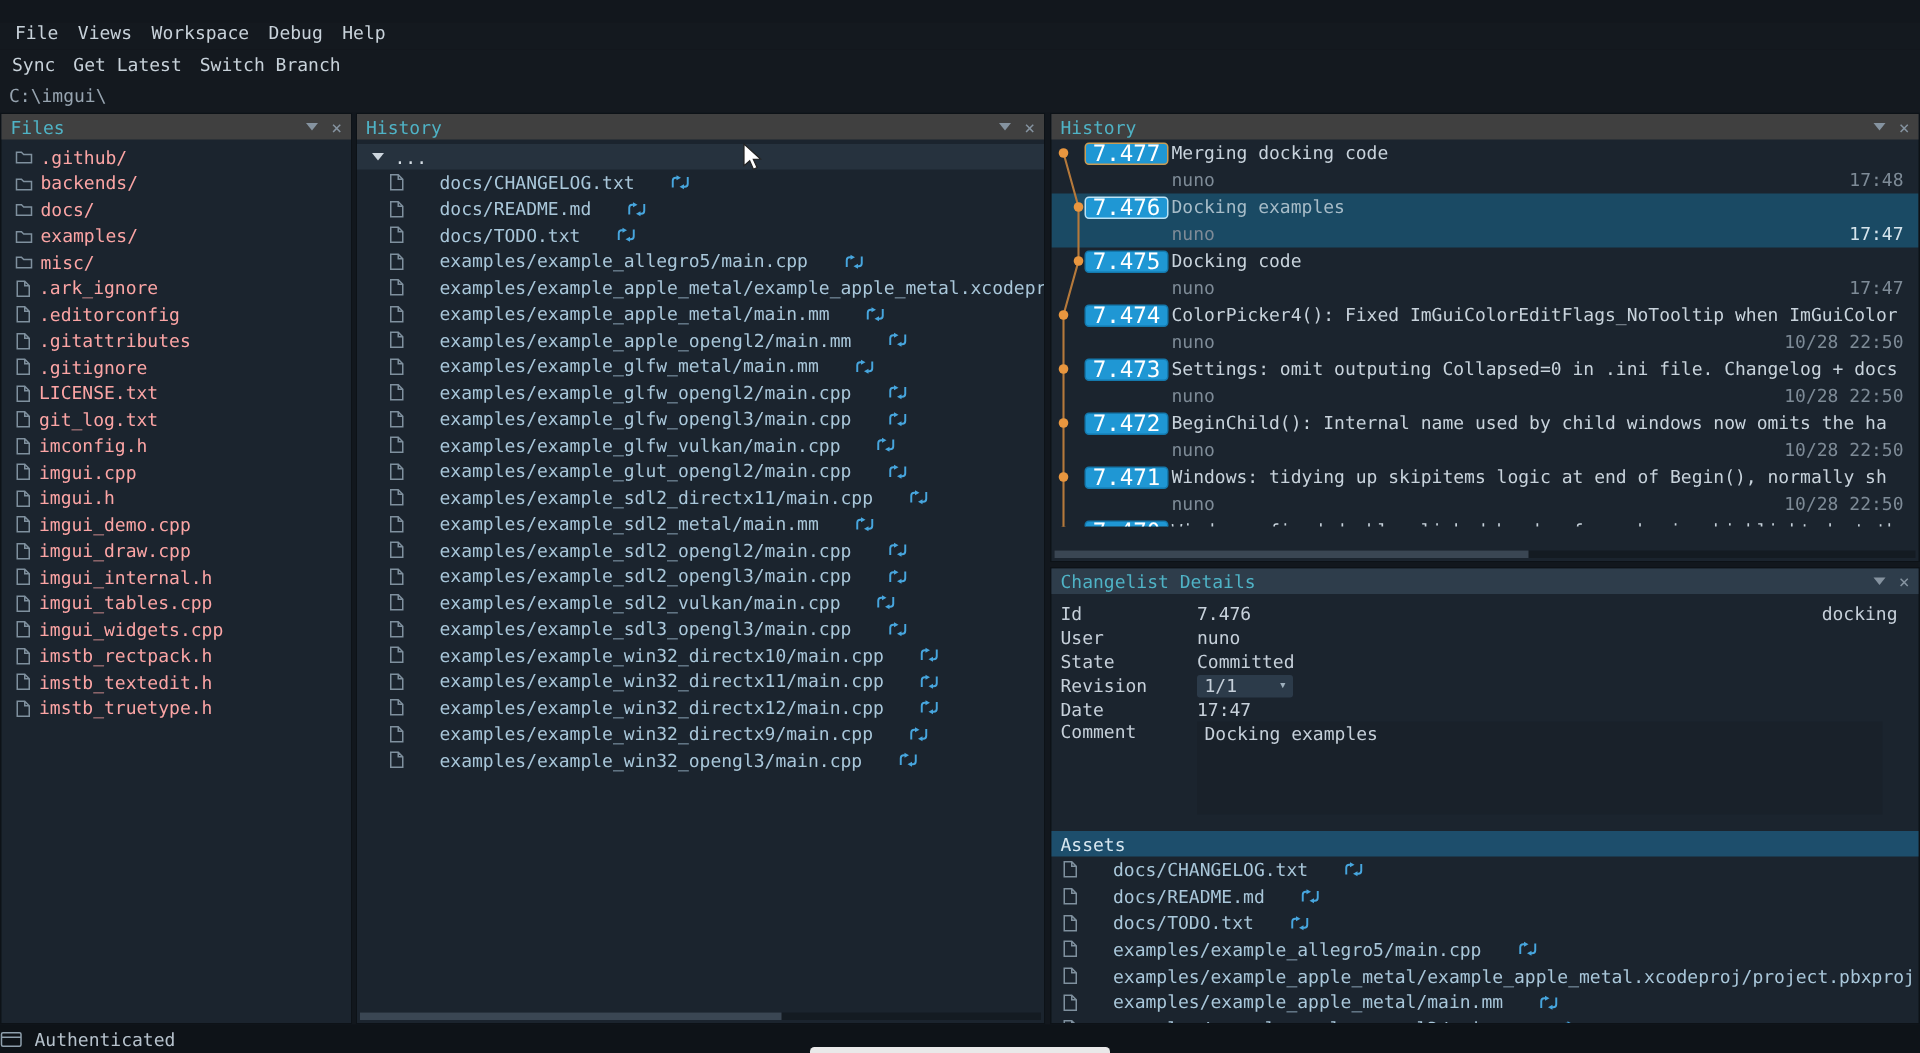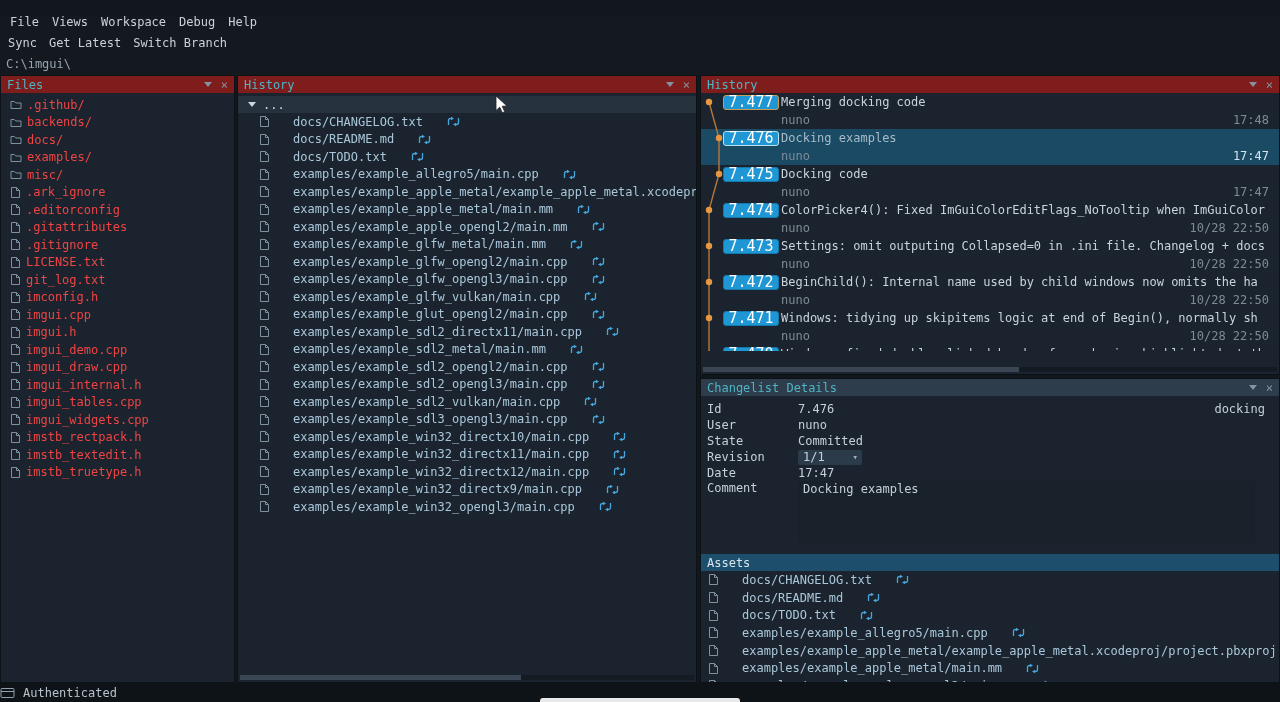--- a/index.html
+++ b/index.html
@@ -21,32 +21,32 @@
   .menubar  { position:absolute; top:15px; left:0; right:0; height:18px; background:#14191f;
     display:flex; align-items:flex-start; gap:13px; padding-left:10px; color:#c8d2da; }
   .toolbar  { position:absolute; top:33px; left:0; right:0; height:19px; background:#14191f;
     display:flex; align-items:center; gap:12px; padding-left:8px; color:#c8d2da;text-align:right; }
   .pathbar  { position:absolute; top:52px; left:0; right:0; height:23px; background:#14191f;
     display:flex; align-items:center; padding-left:6px; color:#97a4b0; }
   .menubar span, .toolbar span { cursor:default; }
 
   
   .panel { position:absolute; background:#1b242e; border:1px solid #0d1217; }
-  .panel-header { height:17px; background:#7f1d1d; display:flex; align-items:center;
+  .panel-header { height:17px; background:#404040; display:flex; align-items:center;
     padding:0 6px; color:#4fb3c6; }
   .panel-header .spacer { flex:1; }
   .filter-icon { width:0; height:0; border-left:4px solid transparent; border-right:4px solid transparent;
     border-top:5px solid #8593a0; margin-left:9px; }
   .close-icon { color:#8593a0; font-size:12px; line-height:12px; margin-left:9px; }
 
   
   .files-panel { left:0; top:75px; width:235px; height:608px; }
   .file-list { position:absolute; top:17px; left:0; right:0; bottom:0; padding-top:3px; overflow:hidden; }
   .file-row { height:17.5px; display:flex; align-items:center; gap:5px; padding-left:9px;
-    color:#ef4444; white-space:nowrap; }
+    color:#fca5a5; white-space:nowrap; }
   .icon { display:inline-flex; align-items:center; flex:0 0 auto; }
 
   
   .changes-panel { left:237px; top:75px; width:460px; height:608px; }
   .changes-body { position:absolute; top:17px; left:0; right:0; bottom:8px; padding-top:3px; overflow:hidden; }
   .root-row { height:17px; background:#26323e; display:flex; align-items:center; gap:7px;
     padding-left:10px; color:#d4dde4; }
   .tri-down { width:0; height:0; border-left:4px solid transparent; border-right:4px solid transparent;
     border-top:5px solid #cdd6de; }
   .change-row { height:17.5px; display:flex; align-items:center; gap:23px; padding-left:21px;

